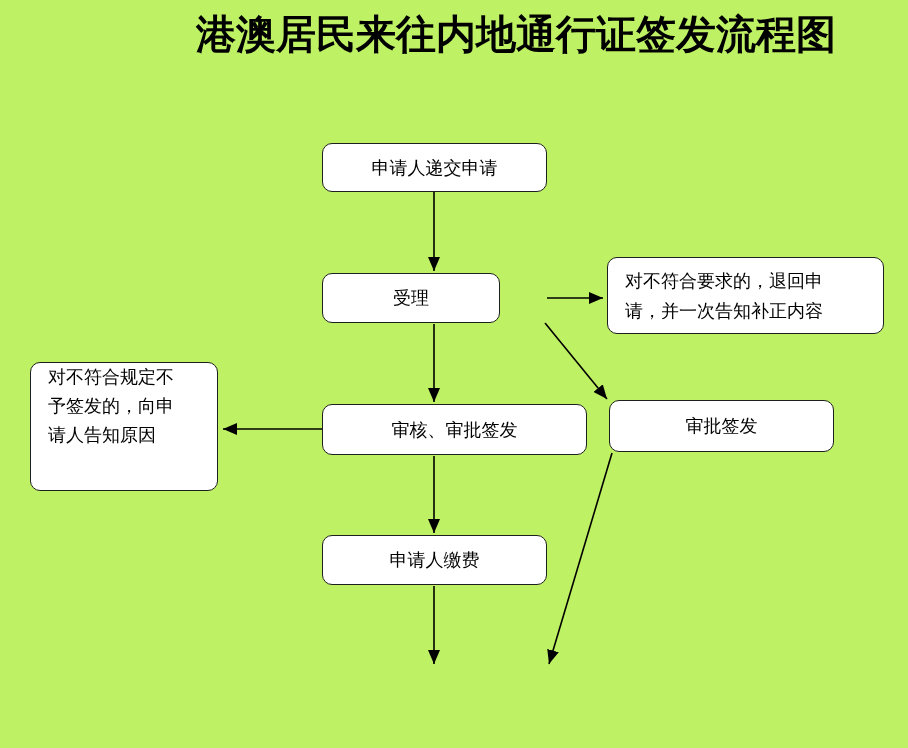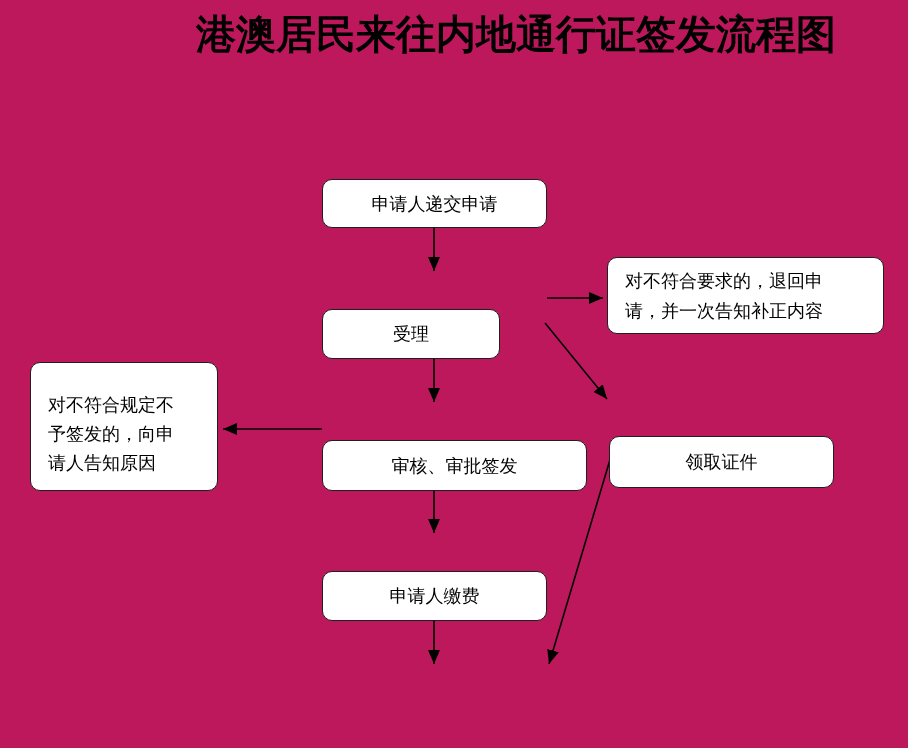--- a/index.html
+++ b/index.html
@@ -1,19 +1,19 @@
 <!DOCTYPE html>
 <html><head>
 <meta charset="utf-8">
 <style>
   html,body{margin:0;padding:0;background:#ffffff;}
   .canvas{
     position:relative;
     width:908px;height:748px;
-    background:#be185d;
+    background:#bef264;
     overflow:hidden;
     font-family:"Liberation Serif", serif;
   }
   .title{
     position:absolute;
     left:516px;top:10px;
     transform:translateX(-50%);
     font-family:"Liberation Sans", sans-serif;
     font-weight:bold;
     font-size:40px;
@@ -31,31 +31,30 @@
     box-sizing:border-box;
     background:#ffffff;
     border:1.5px solid #1f1f1f;
     border-radius:10px;
     color:#000000;
     font-size:18px;
   }
   .center{
     display:flex;align-items:center;justify-content:center;
     text-align:center;
-    margin-top:36px;
   }
   .multiline{
     white-space:pre-line;
     text-align:left;
   }
   #node-submit  {left:322px;top:143px;width:225px;height:49px;}
   #node-accept  {left:322px;top:273px;width:178px;height:50px;}
   #node-reject  {left:607px;top:257px;width:277px;height:77px;padding:8px 10px 9px 17px;line-height:30px;}
   #node-review  {left:322px;top:404px;width:265px;height:51px;}
-  #node-deny    {left:30px; top:362px;width:188px;height:129px;padding:28px 10px 0 17px;line-height:29px;}
+  #node-deny    {left:30px; top:362px;width:188px;height:129px;padding:0 10px 0 17px;line-height:29px;}
   #node-pay     {left:609px;top:400px;width:225px;height:52px;}
   #node-produce {left:322px;top:535px;width:225px;height:50px;}
   #node-collect {left:322px;top:666px;width:225px;height:52px;}
 </style>
 </head>
 <body>
 
 <div class="canvas">
 
   <div class="title">港澳居民来往内地通行证签发流程图</div>
@@ -82,18 +81,18 @@
 
   <div class="node multiline" id="node-reject">对不符合要求的，退回申
 请，并一次告知补正内容</div>
 
   <div class="node center" id="node-review">审核、审批签发</div>
 
   <div class="node multiline" id="node-deny">对不符合规定不
 予签发的，向申
 请人告知原因</div>
 
-  <div class="node center" id="node-pay">领取证件</div>
+  <div class="node center" id="node-pay">审批签发</div>
 
   <div class="node center" id="node-produce">申请人缴费</div>
 
 
 </div>
 
 </body></html>

